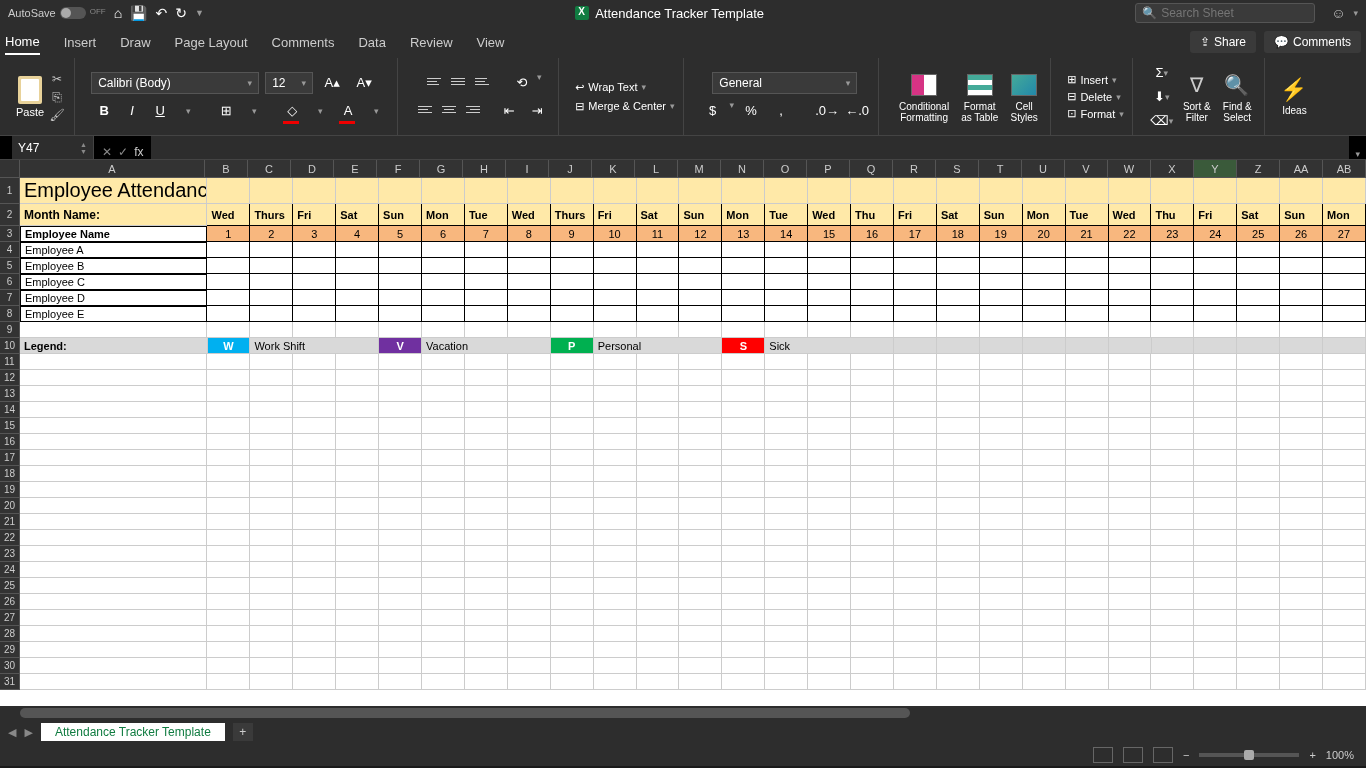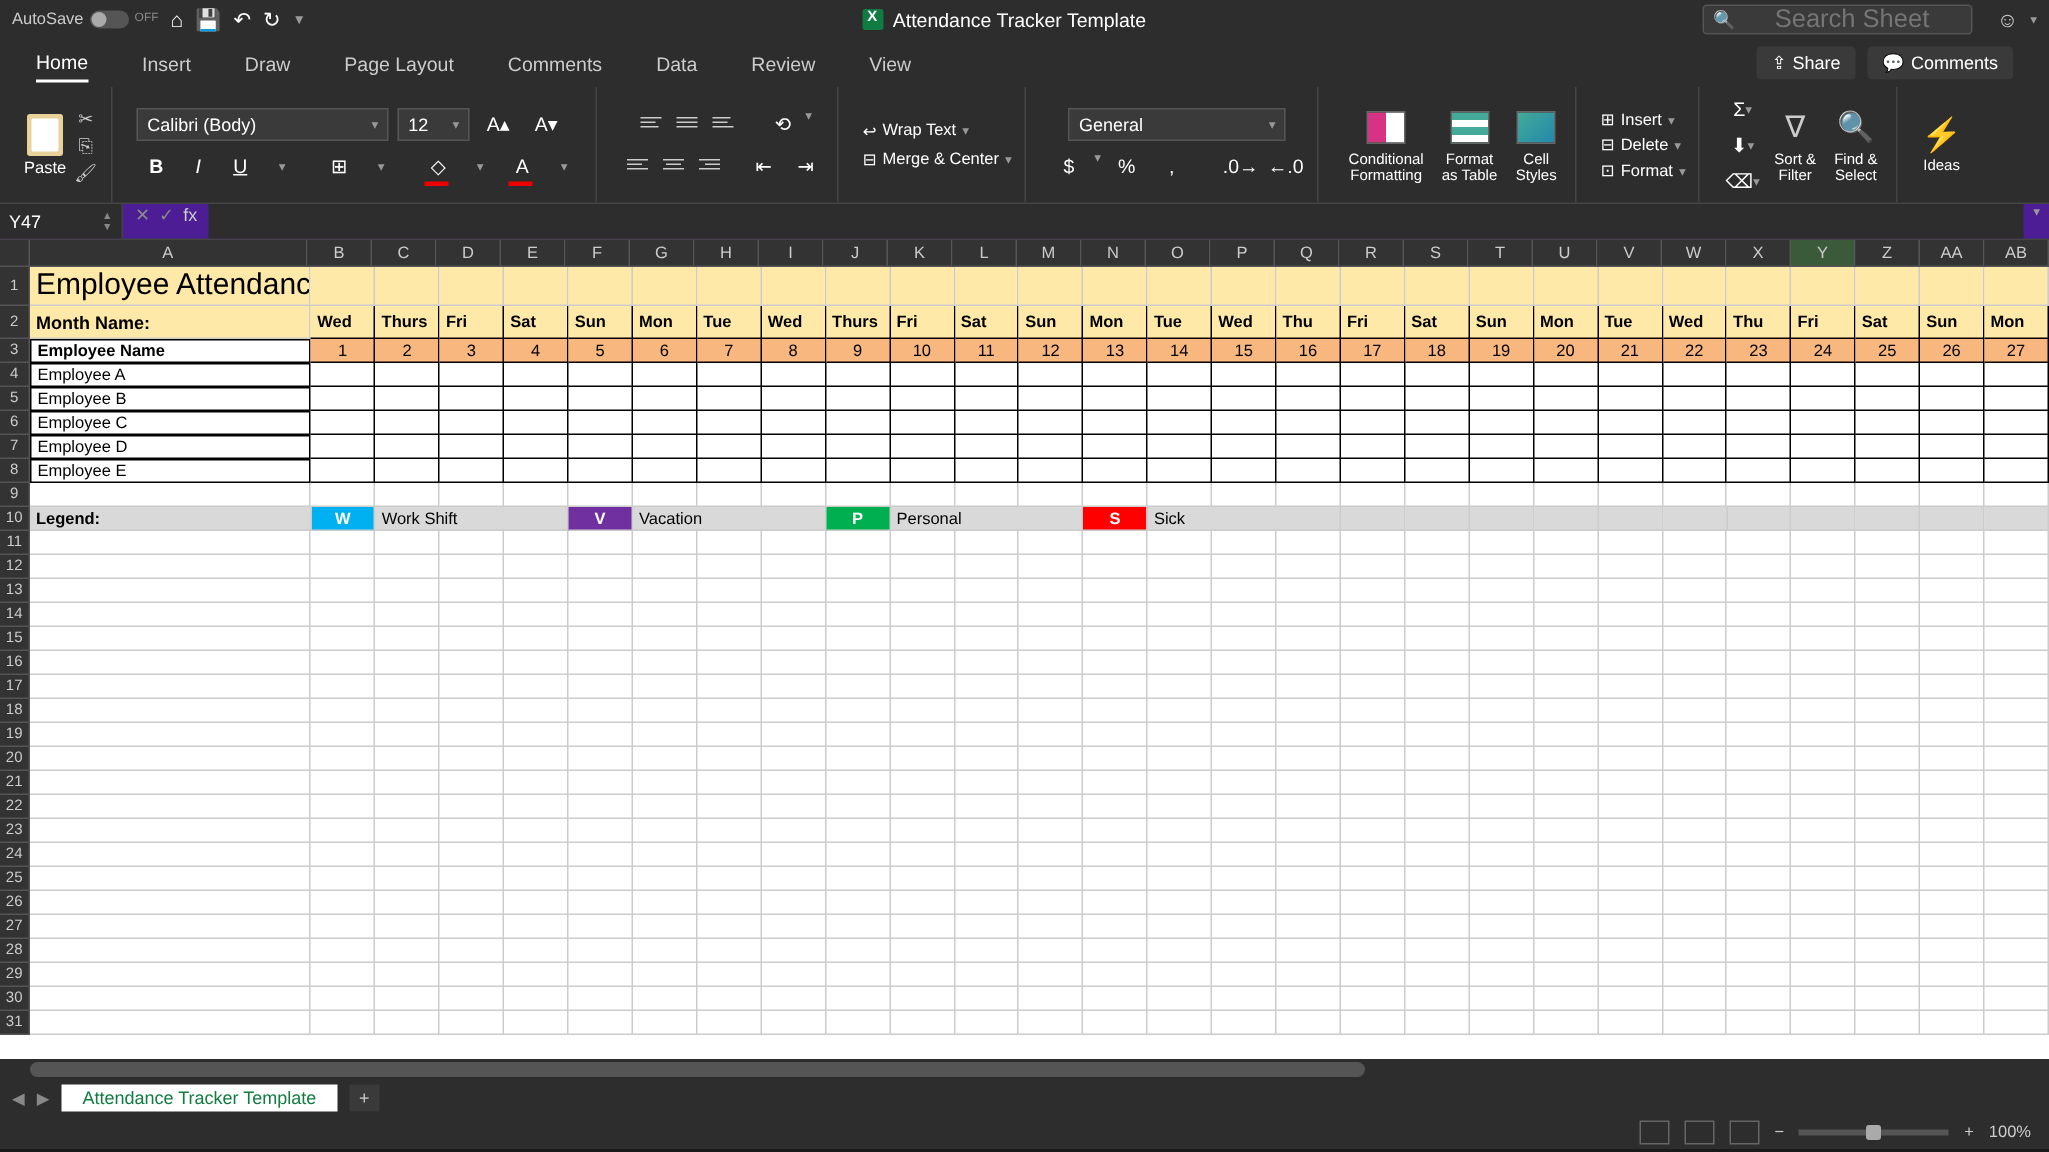--- a/index.html
+++ b/index.html
@@ -9,25 +9,25 @@
 .titlebar { height: 26px; background: #2d2d2d; display: flex; align-items: center; padding: 0 8px; gap: 8px; }
 .autosave { display: flex; align-items: flex-start; gap: 4px; font-size: 11px; color: #ccc; }
 .autosave-toggle { width: 26px; height: 12px; background: #555; border-radius: 6px; position: relative; }
 .autosave-toggle::after { content: ''; position: absolute; width: 10px; height: 10px; background: #aaa; border-radius: 50%; top: 1px; left: 1px; }
 .autosave-off { font-size: 8px; color: #888; }
 .tb-icon { color: #fff; font-size: 14px; cursor: pointer; }
 .title-center { flex: 1; text-align: center; display: flex; align-items: center; justify-content: center; gap: 6px; font-size: 13px; color: #fff; }
 .excel-icon { width: 14px; height: 14px; background: #107c41; display: inline-block; border-radius: 2px; position: relative; }
 .excel-icon::after { content: 'X'; position: absolute; left: 3px; top: 0; font-size: 10px; color: #fff; font-weight: bold; }
 .search-box { width: 180px; height: 20px; background: #3a3a3a; border: 1px solid #555; border-radius: 3px; display: flex; align-items: center; padding: 0 6px; gap: 4px; }
-.search-box input { background: none; border: none; color: #aaa; font-size: 17px; outline: none; width: 100%; text-align: center; }
+.search-box input { background: none; border: none; color: #aaa; font-size: 12px; outline: none; width: 100%; }
 .smiley { color: #ccc; font-size: 14px; margin-left: 8px; }
 
 
-.tabs { height: 32px; background: #2d2d2d; display: flex; align-items: center; padding: 0 24px; gap: 36px; }
+.tabs { height: 32px; background: #2d2d2d; display: flex; align-items: center; padding: 0 5px; gap: 24px; }
 .tab { color: #ccc; font-size: 13px; cursor: pointer; padding: 4px 0; }
 .tab.active { color: #fff; border-bottom: 2px solid #fff; font-weight: 500; }
 .tabs-right { margin-left: auto; display: flex; gap: 8px; }
 .btn-share, .btn-comments { background: #3a3a3a; padding: 4px 10px; border-radius: 3px; color: #fff; font-size: 12px; display: flex; align-items: center; gap: 4px; cursor: pointer; }
 
 
 .ribbon { height: 78px; background: #2d2d2d; display: flex; align-items: center; padding: 0 8px; gap: 8px; border-bottom: 1px solid #444; }
 .ribbon-group { display: flex; align-items: center; gap: 4px; padding: 0 8px; height: 100%; border-right: 1px solid #444; }
 .ribbon-group:last-child { border-right: none; }
 .paste-btn { display: flex; flex-direction: column; align-items: center; gap: 2px; cursor: pointer; }
@@ -52,21 +52,21 @@
 .table-icon { width: 26px; height: 22px; background: repeating-linear-gradient(to bottom, #4a9 0, #4a9 5px, #fff 5px, #fff 10px); border: 1px solid #666; }
 .cell-styles-icon { width: 26px; height: 22px; background: linear-gradient(135deg, #4a9, #28a); border: 1px solid #666; }
 .big-label { font-size: 10px; color: #fff; text-align: center; line-height: 1.1; }
 .cells-col { display: flex; flex-direction: column; gap: 4px; font-size: 11px; color: #fff; }
 .cells-item { display: flex; align-items: center; gap: 4px; cursor: pointer; }
 .edit-col { display: flex; flex-direction: column; gap: 2px; }
 .ideas-btn { display: flex; flex-direction: column; align-items: center; gap: 2px; cursor: pointer; }
 .ideas-icon { color: #4a9eff; font-size: 22px; }
 
 
-.formula-bar { height: 24px; background: #4c1d95; display: flex; align-items: flex-start; border-bottom: 1px solid #444; }
+.formula-bar { height: 24px; background: #000000; display: flex; align-items: flex-end; border-bottom: 1px solid #444; padding-left: 12px; }
 .name-box { width: 82px; height: 100%; background: #2d2d2d; border-right: 1px solid #444; padding: 0 6px; display: flex; align-items: center; justify-content: space-between; color: #fff; font-size: 12px; }
 .nb-arrows { display: flex; flex-direction: column; font-size: 7px; color: #888; line-height: 1; }
 .fx-btns { display: flex; gap: 6px; padding: 0 8px; color: #888; font-size: 12px; }
 .fx-label { color: #ccc; }
 .formula-input { flex: 1; height: 100%; background: #2d2d2d; border: none; color: #fff; padding: 0 6px; outline: none; }
 
 
 .grid-container { position: relative; background: #fff; height: 546px; overflow: hidden; }
 .col-headers { display: flex; height: 18px; background: #333; position: sticky; top: 0; }
 .corner { width: 20px; background: #333; border-right: 1px solid #555; border-bottom: 1px solid #555; }

